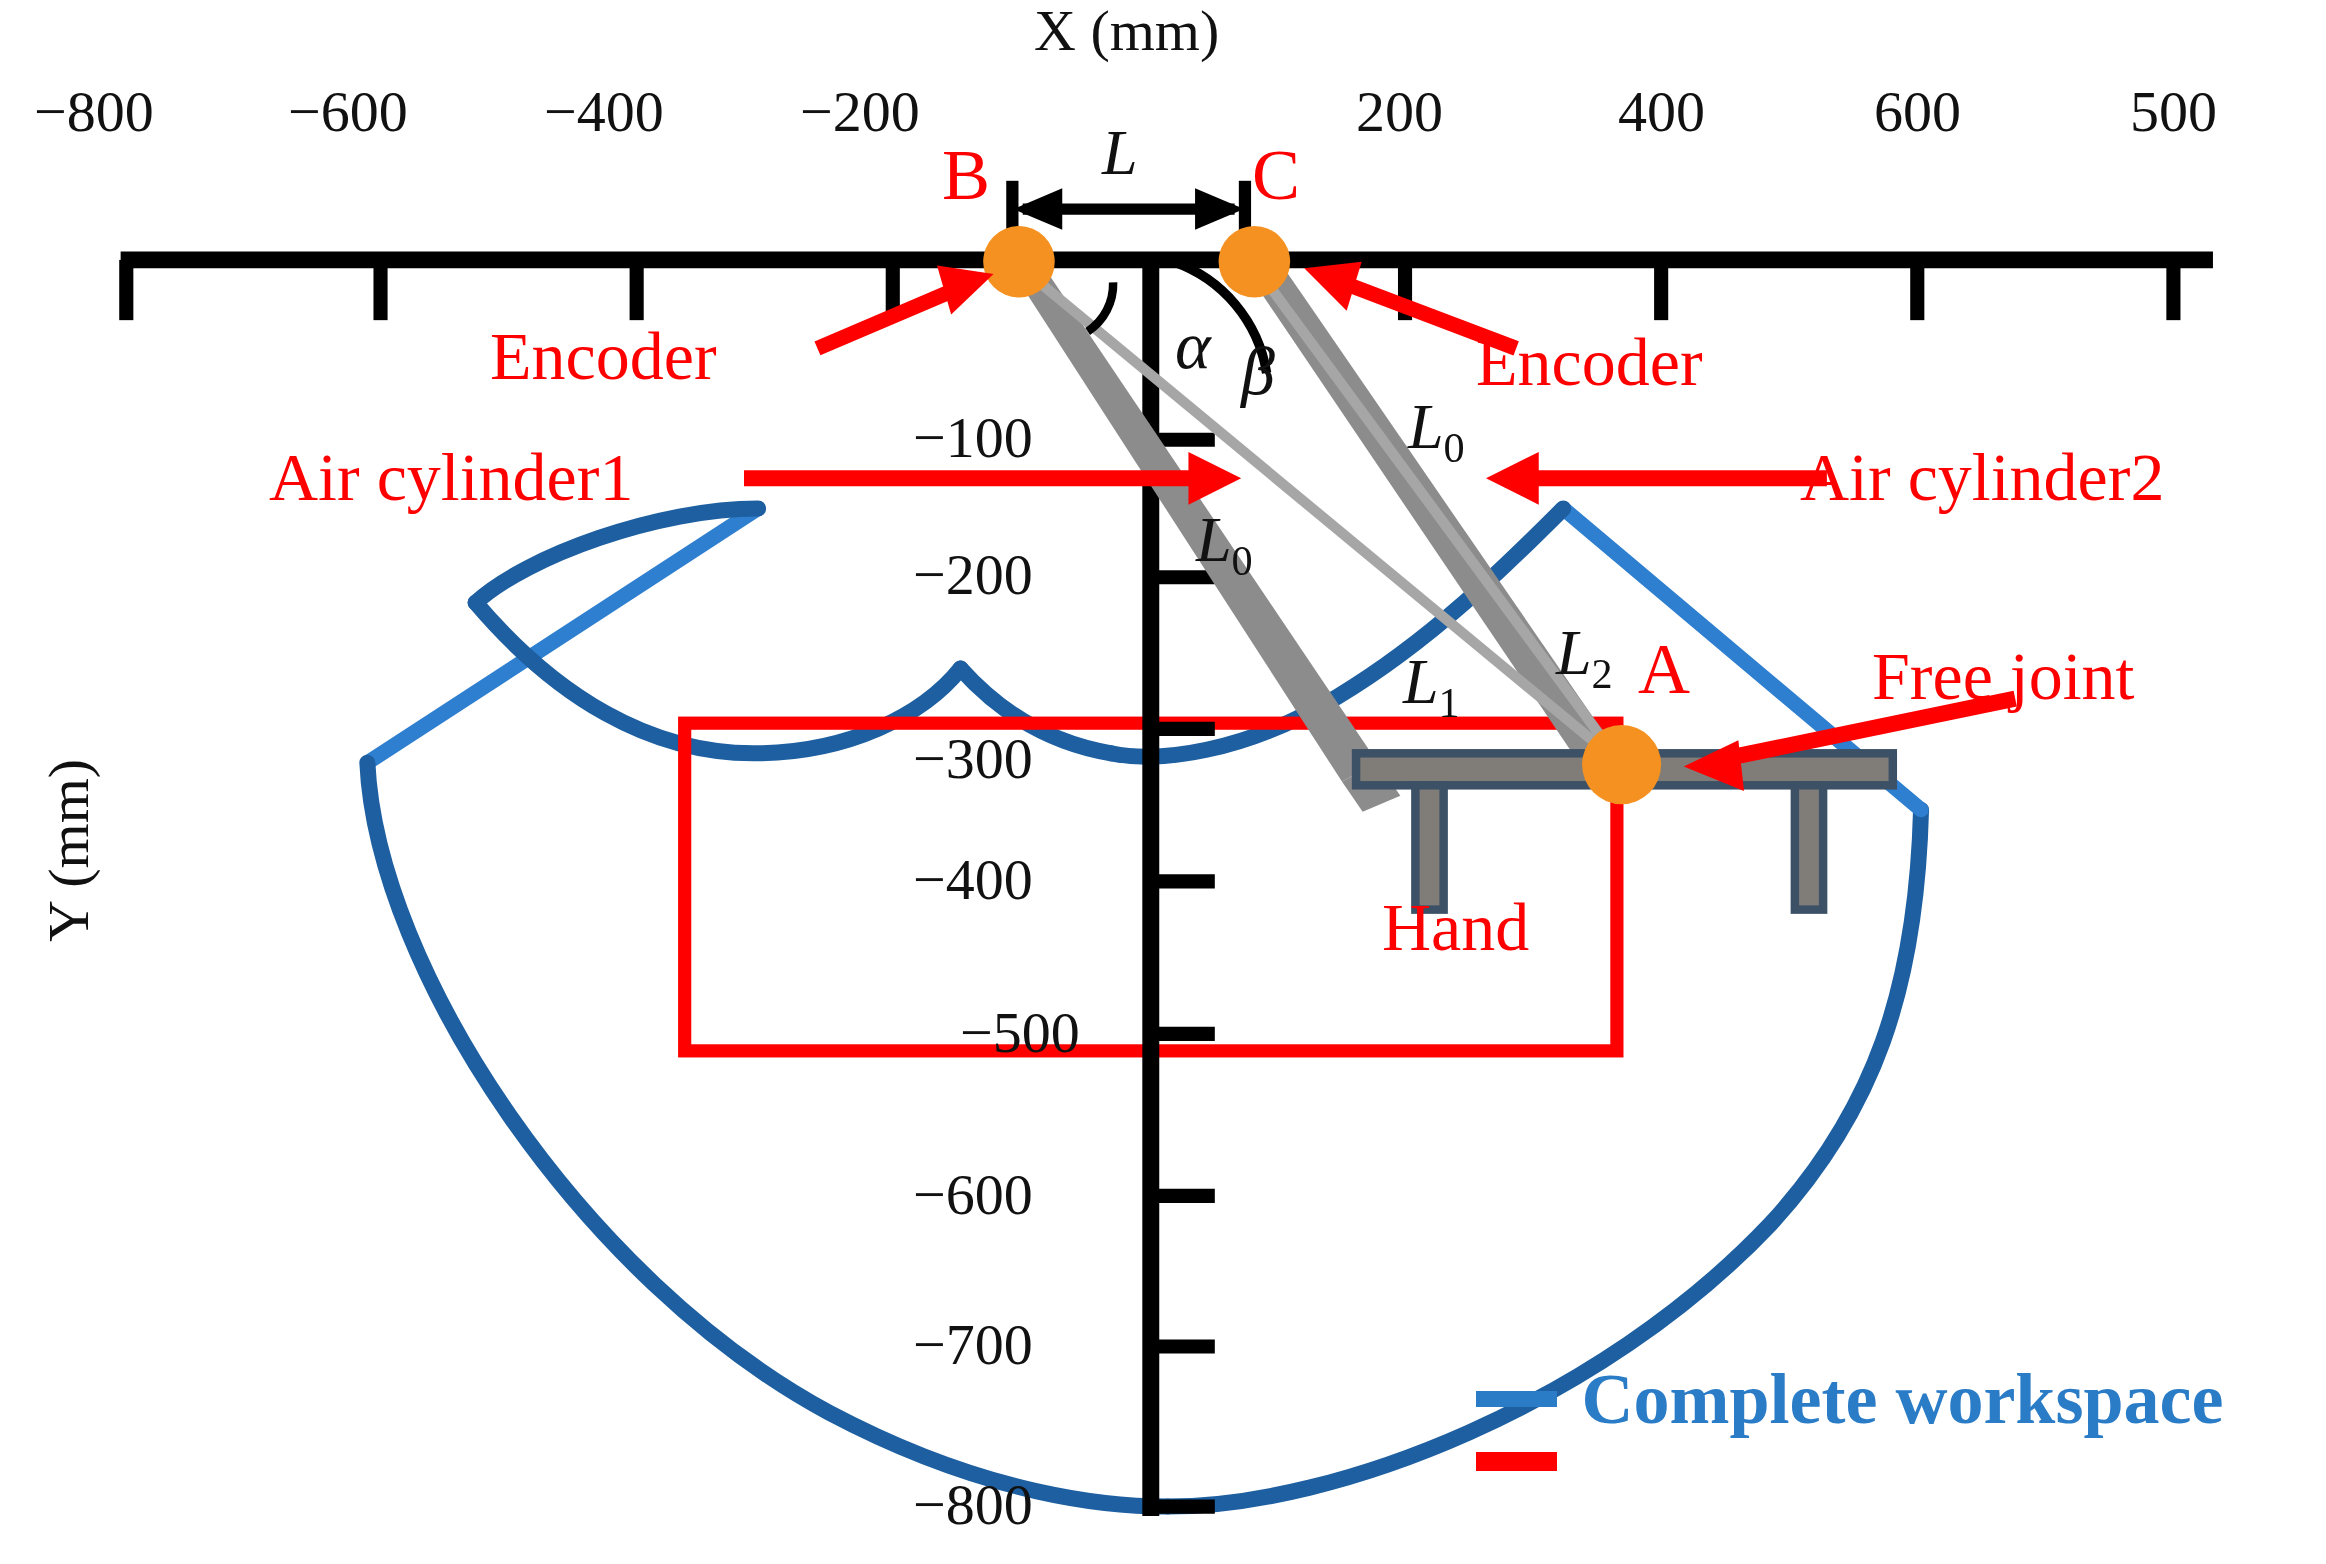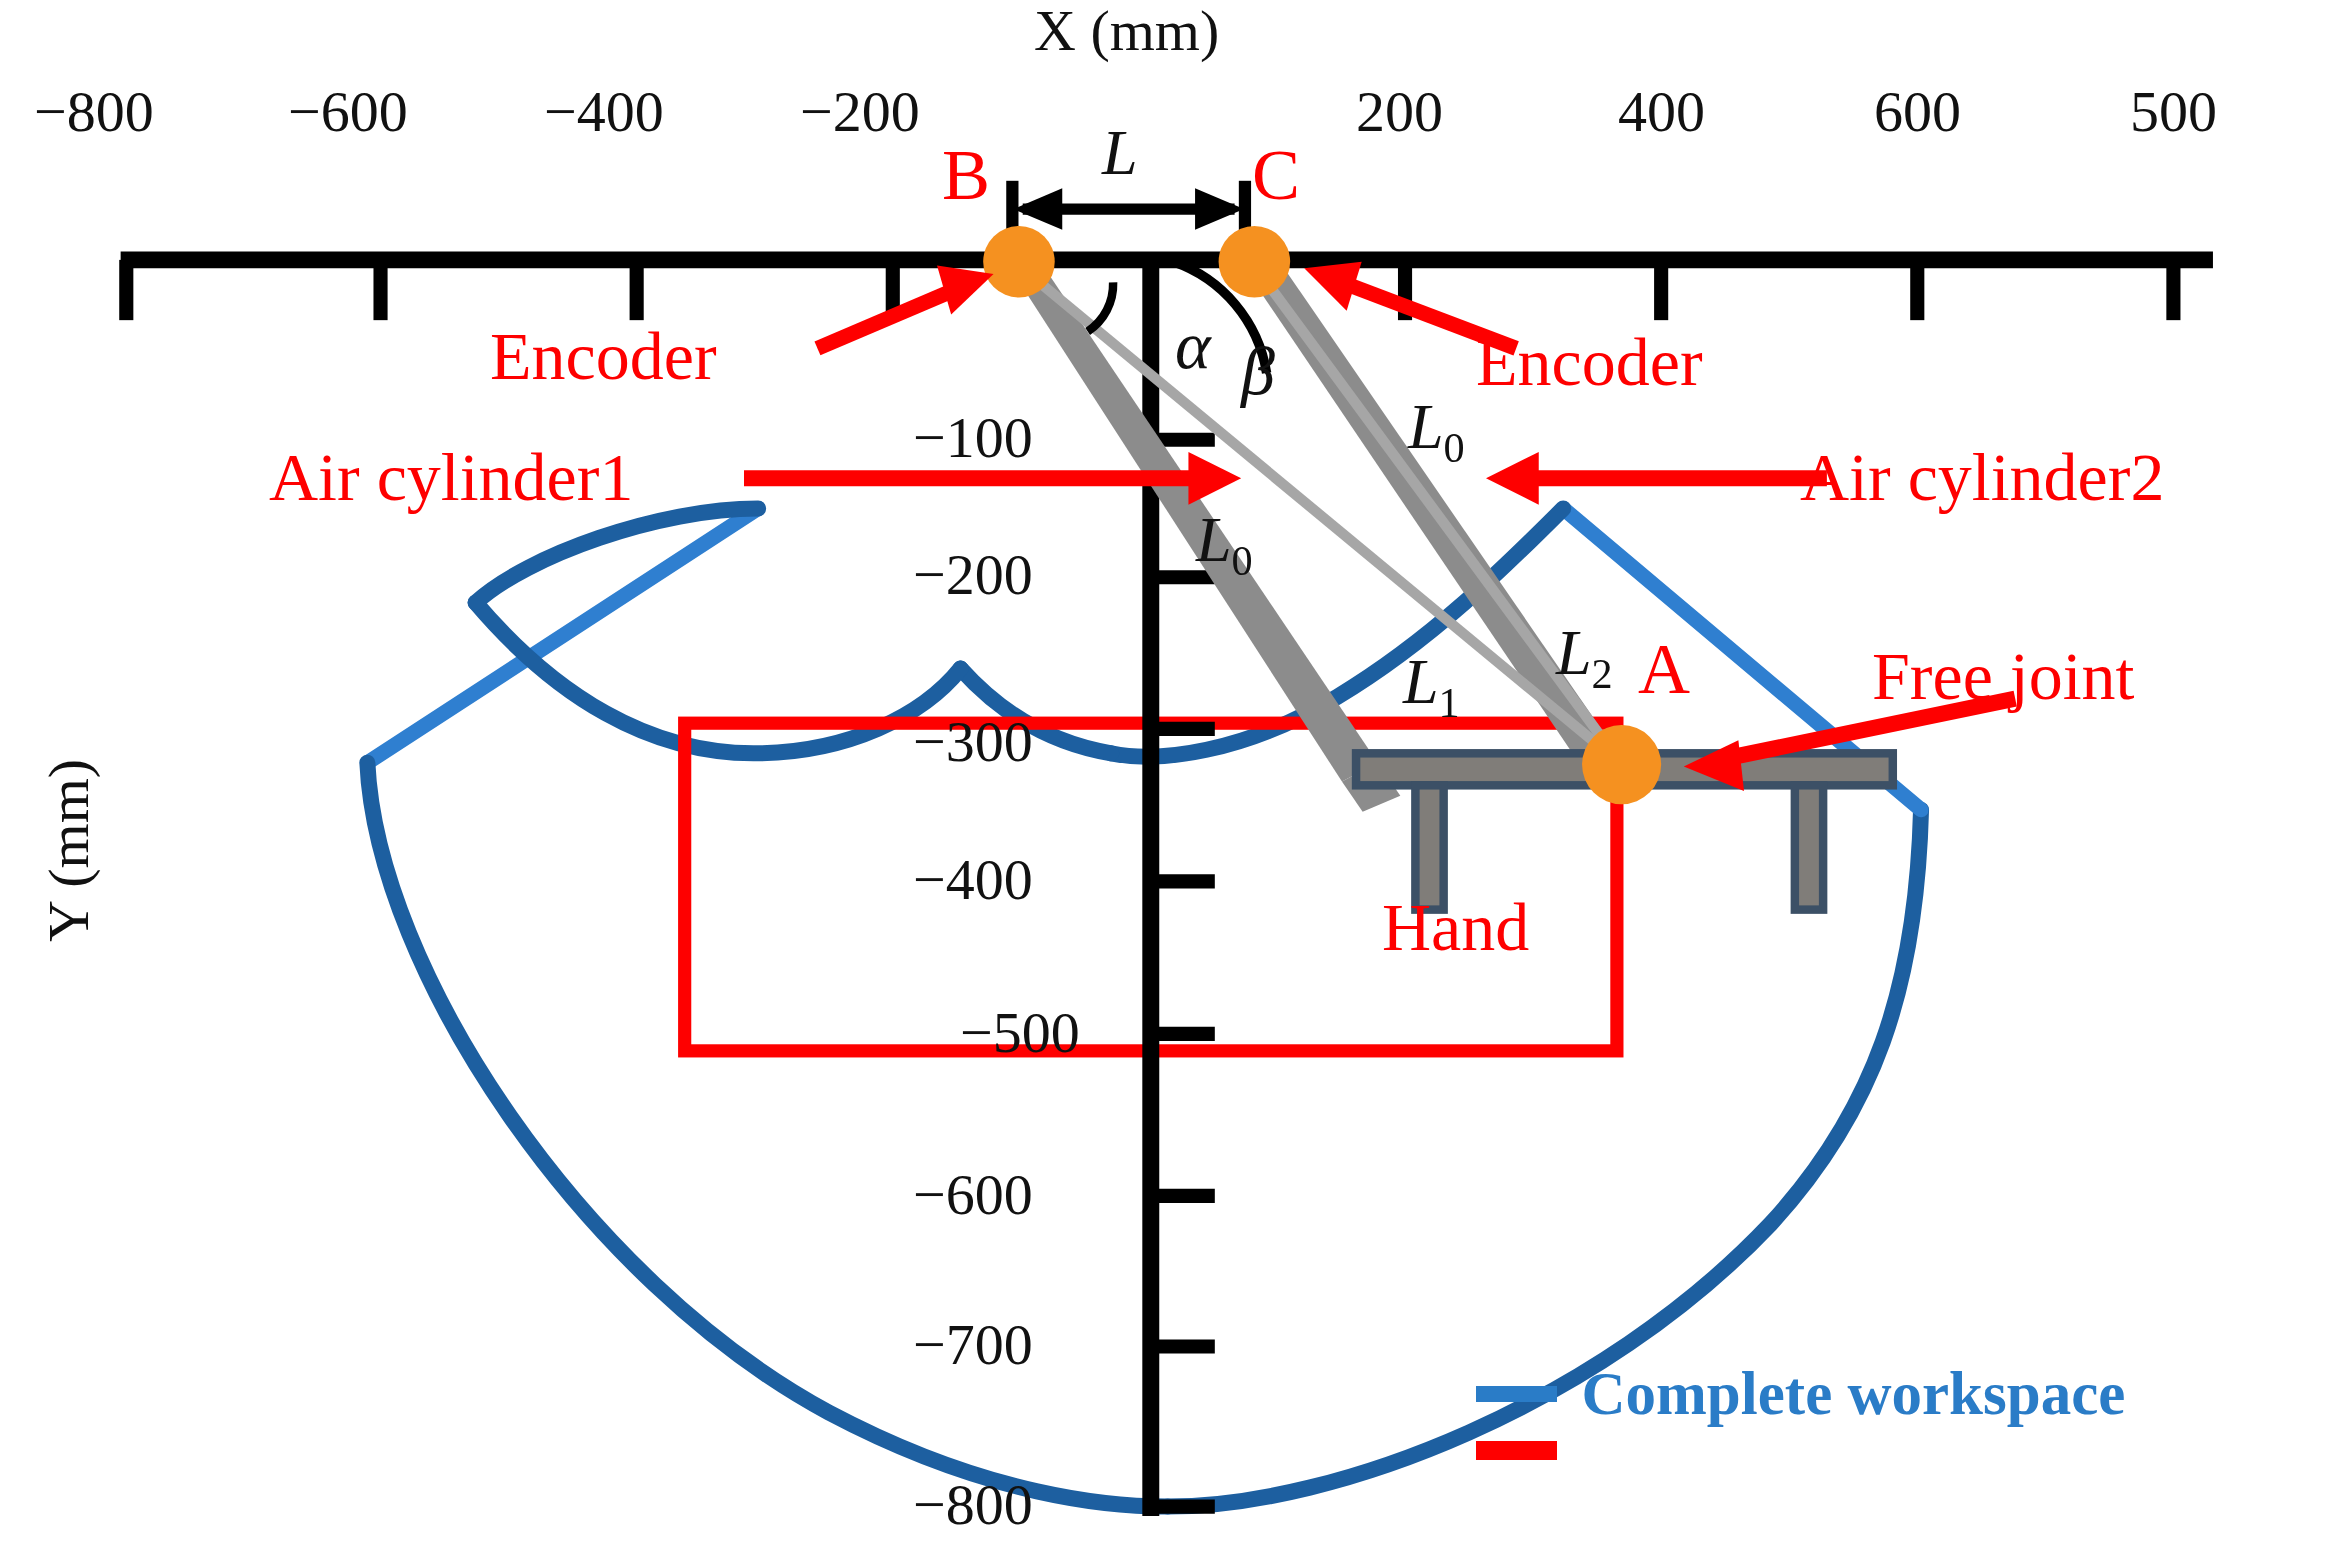--- a/index.html
+++ b/index.html
@@ -7,21 +7,21 @@
   #stage{position:relative;width:2327px;height:1565px;background:#fff;overflow:hidden;}
   #stage svg{position:absolute;left:0;top:0;}
   .ov{position:absolute;white-space:nowrap;line-height:1;}
   .tick-lbl{font-family:Liberation Serif, serif;font-size:58px;color:#111;}
   .axis-title{font-family:"Liberation Serif",serif;font-size:58px;color:#111;}
   .redtxt{font-family:Liberation Serif, serif;font-size:68px;color:#fe0000;}
   .ptlbl{font-family:"Liberation Serif",serif;font-size:72px;color:#fe0000;}
   .mathlbl{font-family:"Liberation Serif",serif;font-style:italic;font-size:64px;color:#111;}
   .mathlbl sub{font-style:normal;font-size:0.66em;}
   .greek{font-family:"Liberation Serif",serif;font-style:italic;font-size:68px;color:#111;}
-  .leg{font-family:"Liberation Serif",serif;font-weight:bold;font-size:61px;}
+  .leg{font-family:"Liberation Serif",serif;font-weight:bold;font-size:72px;}
   .leg.blue{color:#2a7cc7;}
   .leg.redc{color:#fe0000;}
   .yaxis-title{font-family:"Liberation Serif",serif;font-size:58px;color:#111;
                transform:rotate(-90deg);transform-origin:left top;}
 </style>
 </head>
 <body>
 
 <div id="stage">
 
@@ -144,21 +144,21 @@
 <div class="ov tick-lbl" style="left:288px;top:83px;">−600</div>
 <div class="ov tick-lbl" style="left:544px;top:83px;">−400</div>
 <div class="ov tick-lbl" style="left:800px;top:83px;">−200</div>
 <div class="ov tick-lbl" style="left:1356px;top:83px;">200</div>
 <div class="ov tick-lbl" style="left:1618px;top:83px;">400</div>
 <div class="ov tick-lbl" style="left:1874px;top:83px;">600</div>
 <div class="ov tick-lbl" style="left:2130px;top:83px;">500</div>
 
 <div class="ov tick-lbl" style="left:913px;top:409px;">−100</div>
 <div class="ov tick-lbl" style="left:913px;top:546px;">−200</div>
-<div class="ov tick-lbl" style="left:913px;top:713px;">−300</div>
+<div class="ov tick-lbl" style="left:913px;top:730px;">−300</div>
 <div class="ov tick-lbl" style="left:913px;top:851px;">−400</div>
 <div class="ov tick-lbl" style="left:913px;top:1004px;margin-left:47px;">−500</div>
 <div class="ov tick-lbl" style="left:913px;top:1166px;">−600</div>
 <div class="ov tick-lbl" style="left:913px;top:1316px;">−700</div>
 <div class="ov tick-lbl" style="left:913px;top:1476px;">−800</div>
 
 <div class="ov ptlbl" style="left:942px;top:139px;">B</div>
 <div class="ov ptlbl" style="left:1252px;top:139px;">C</div>
 <div class="ov ptlbl" style="left:1638px;top:633px;">A</div>
 

